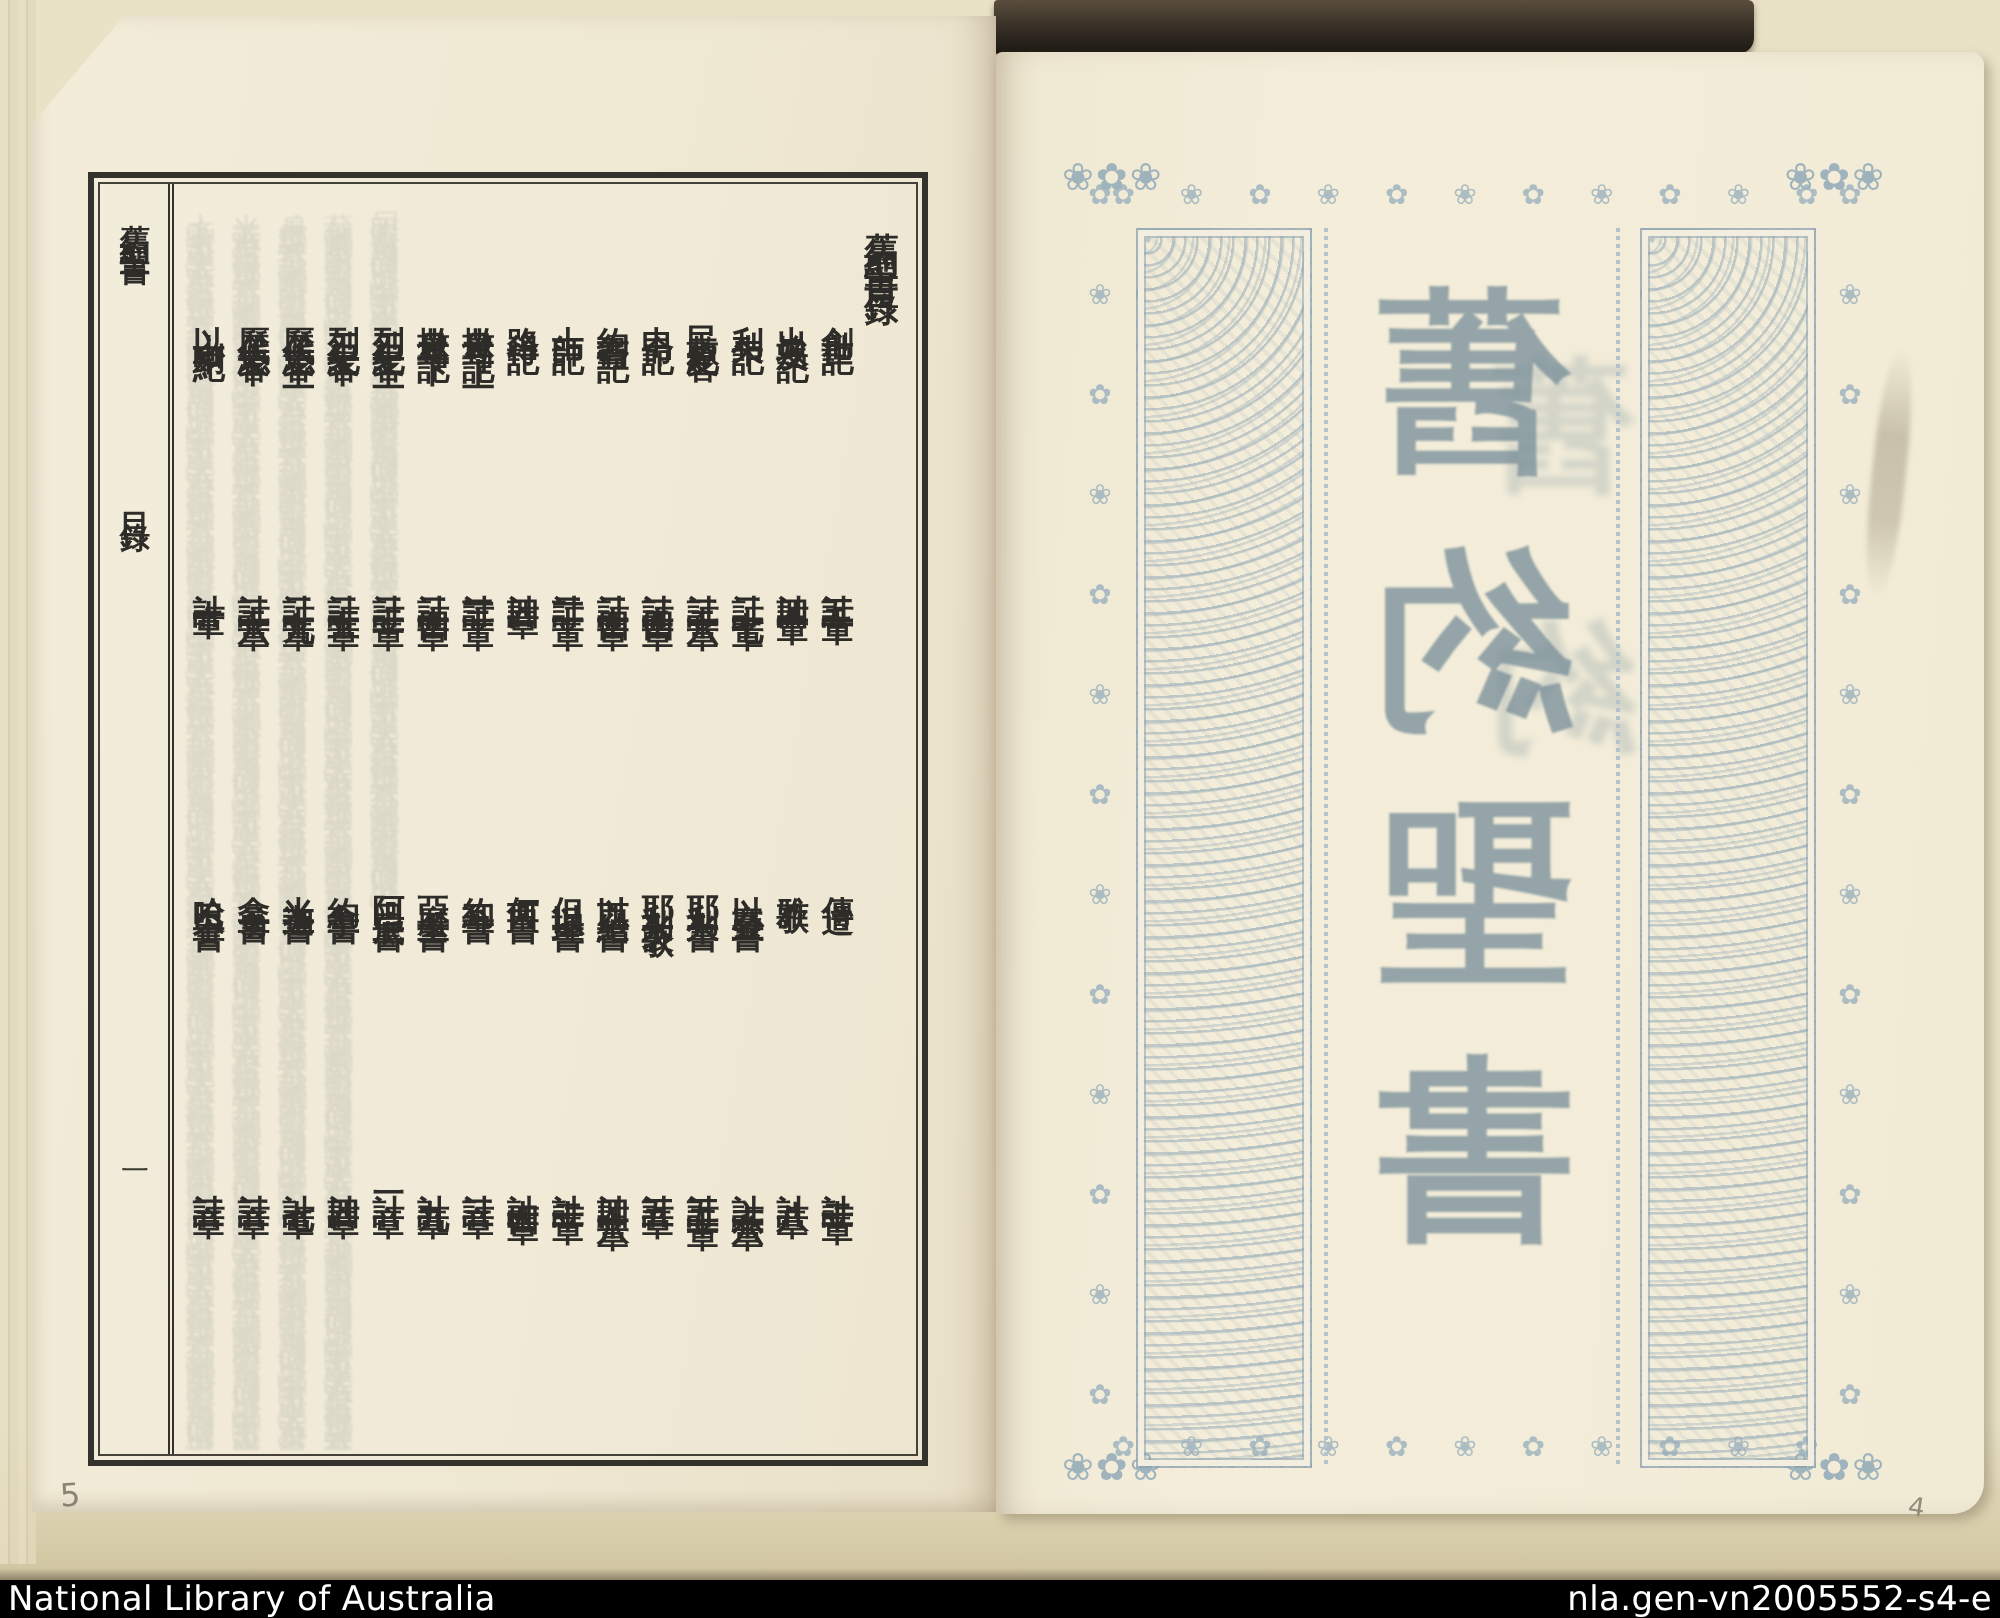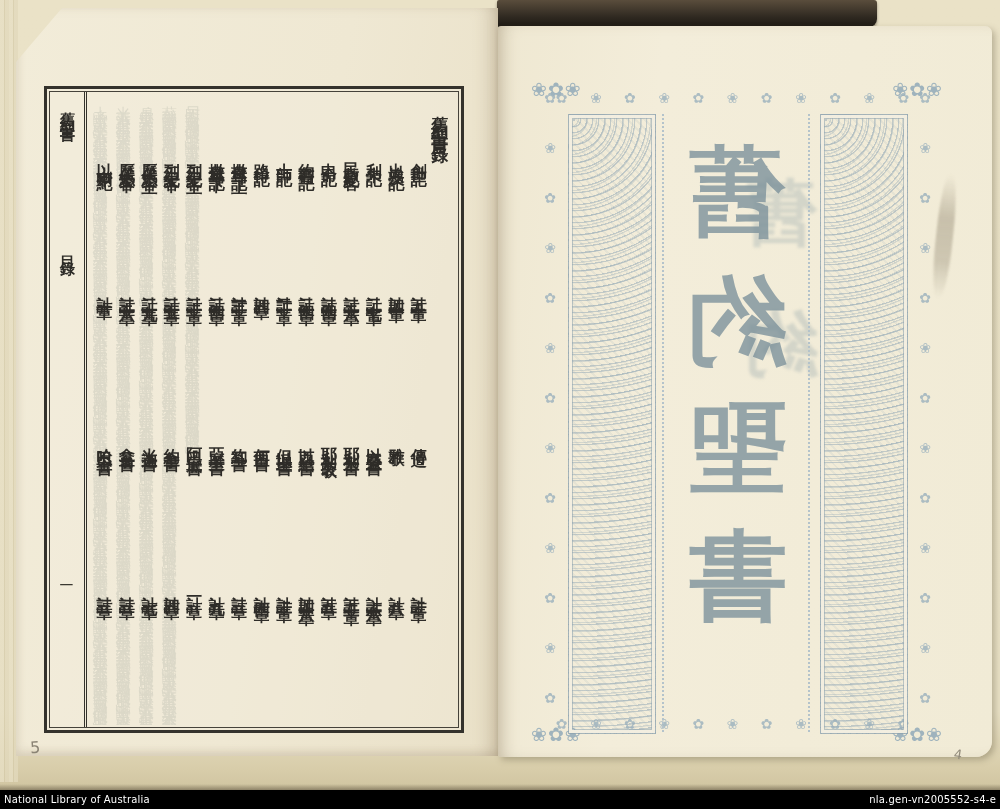--- a/index.html
+++ b/index.html
@@ -119,21 +119,21 @@
   .pencil{position:absolute;color:#8b8475;font-size:16px;}
   .pencil-left{left:30px;top:738px;transform:rotate(-4deg);}
   .pencil-right{left:954px;top:747px;font-size:13px;color:#938c7c;transform:rotate(9deg);}
   
   .bottom-shadow{
     position:absolute;left:0;bottom:19px;width:100%;height:6px;
     background:linear-gradient(rgba(110,98,75,0),rgba(90,80,60,.55));
   }
   .footer-bar{
     position:absolute;left:0;bottom:0;width:100%;height:19px;background:#000;
-    color:#fff;font-size:10px;display:flex;justify-content:space-between;
+    color:#fff;font-size:17px;display:flex;justify-content:space-between;
     align-items:center;padding:0 4px;box-sizing:border-box;letter-spacing:.2px;
   }
 </style>
 </head>
 <body>
 
 <div class="scan">
 
   <div class="left-edge"></div>
   <div class="spine-top"></div>

